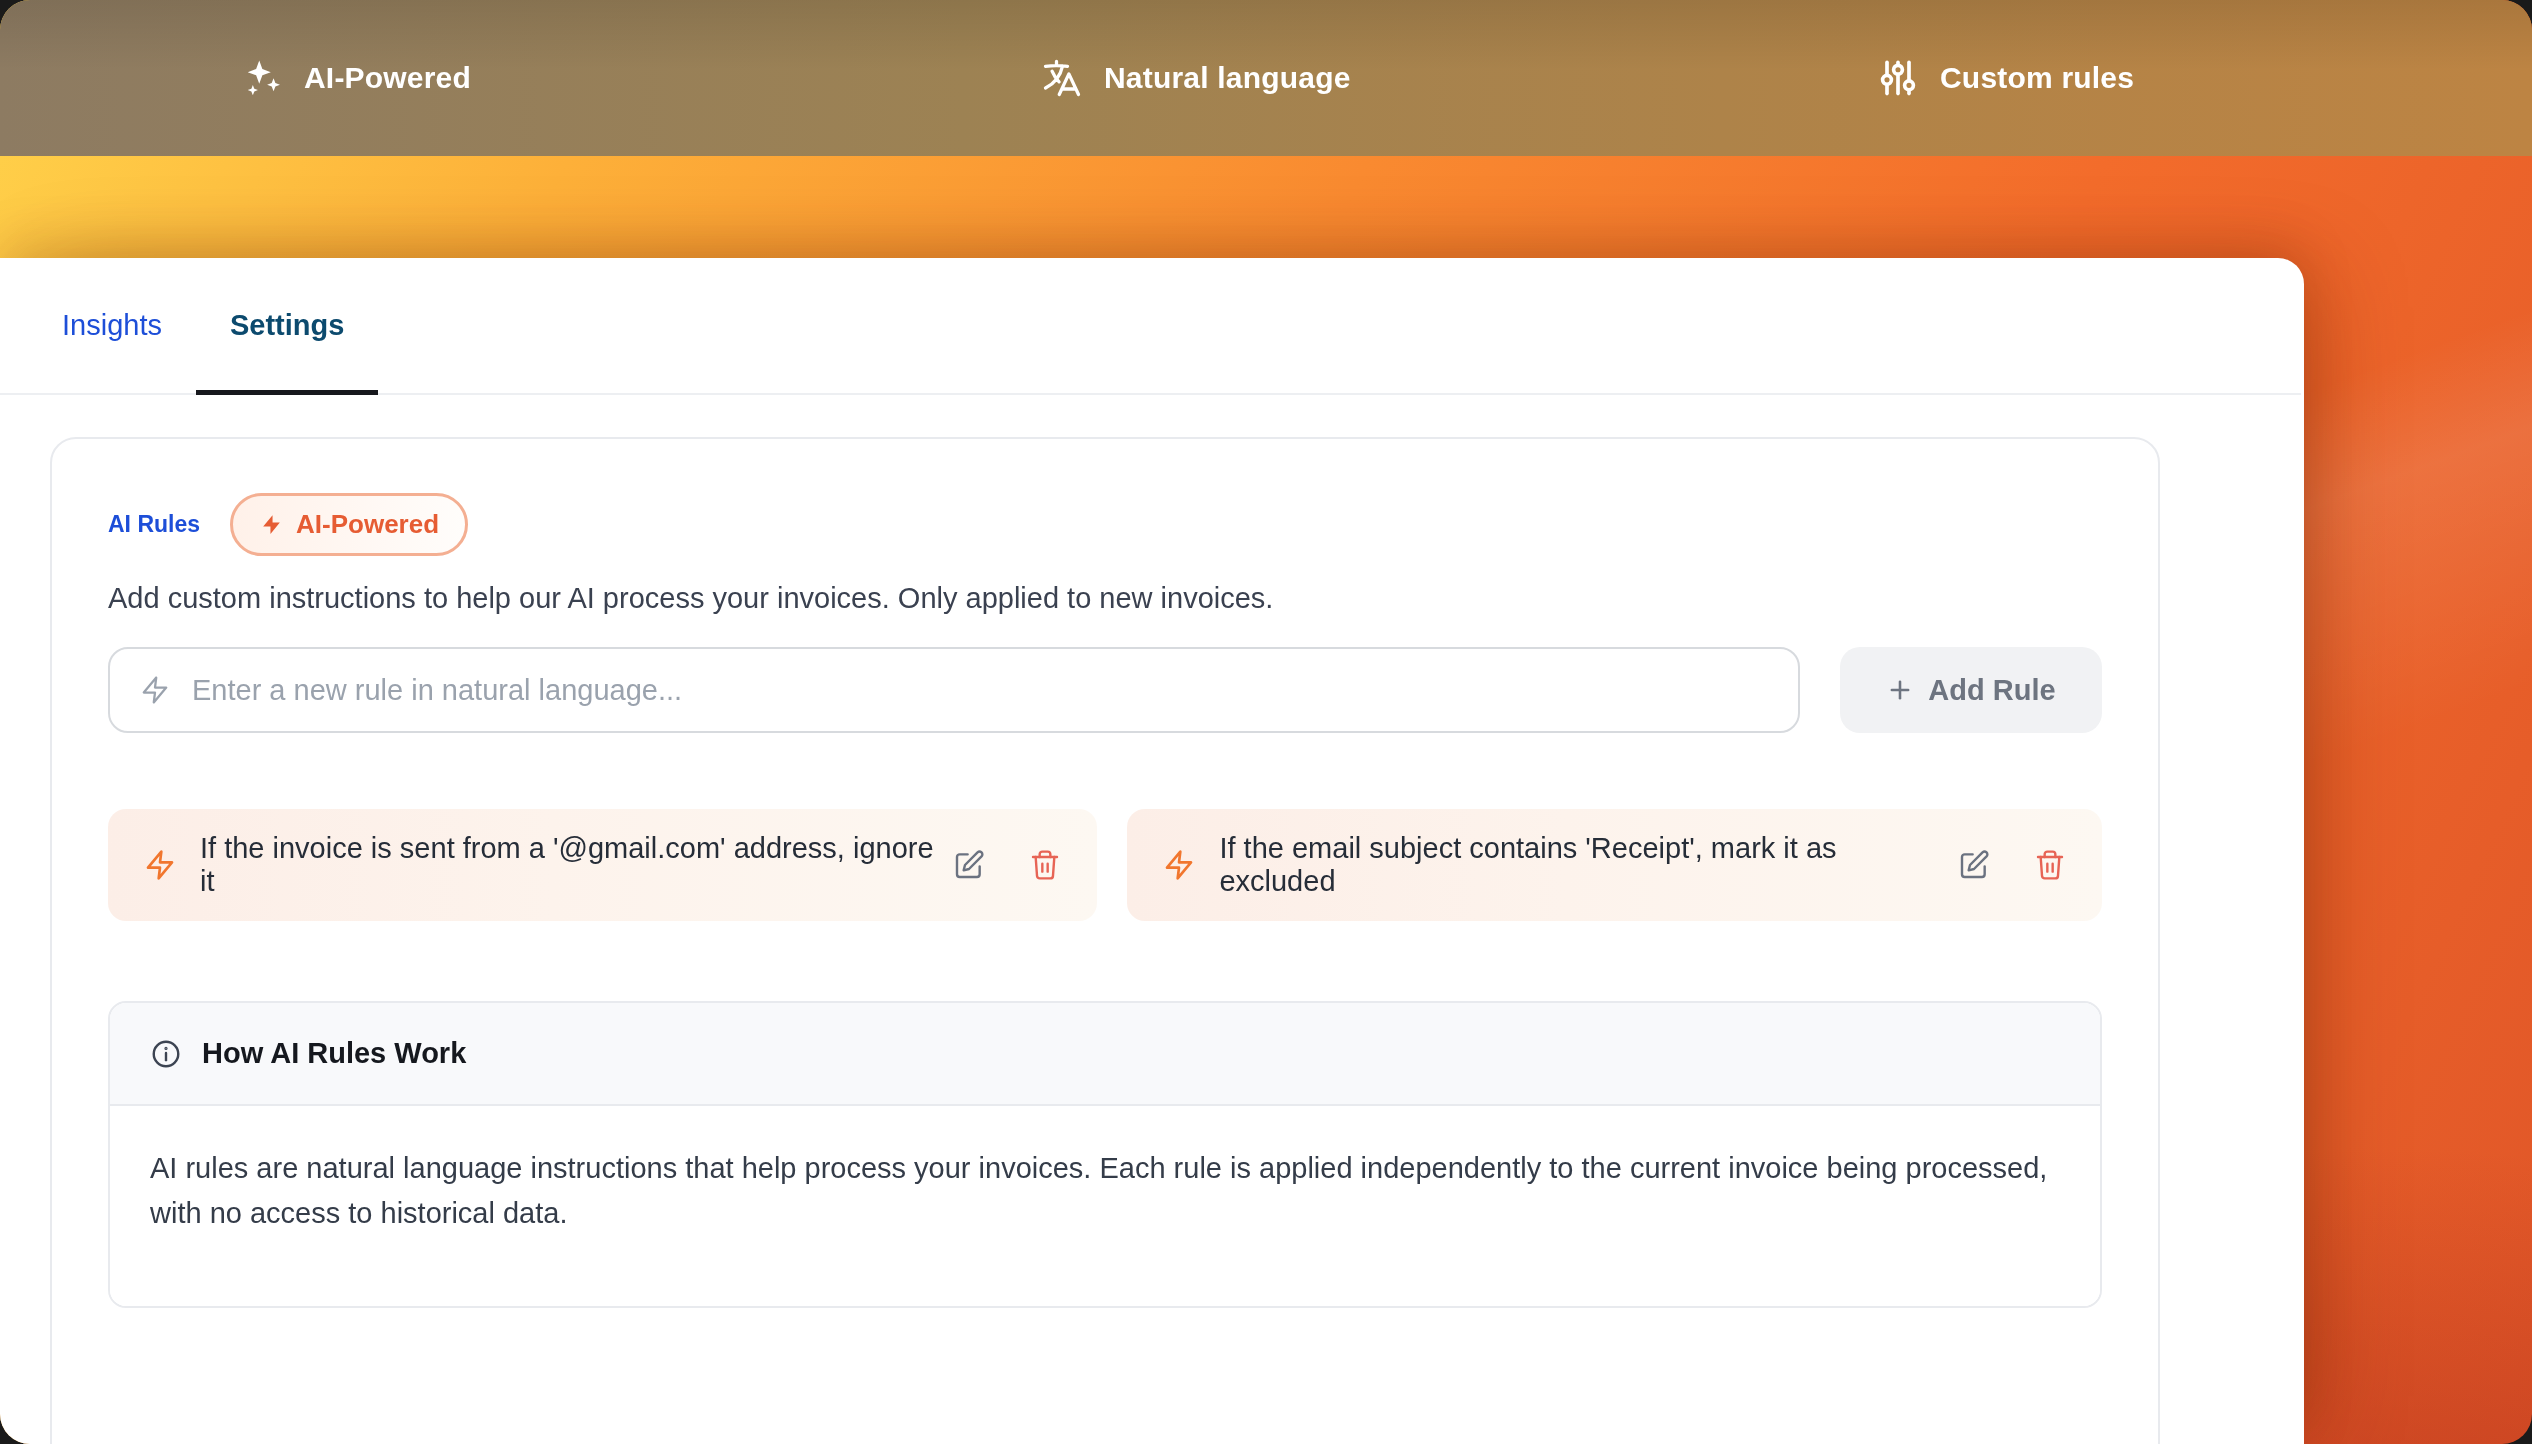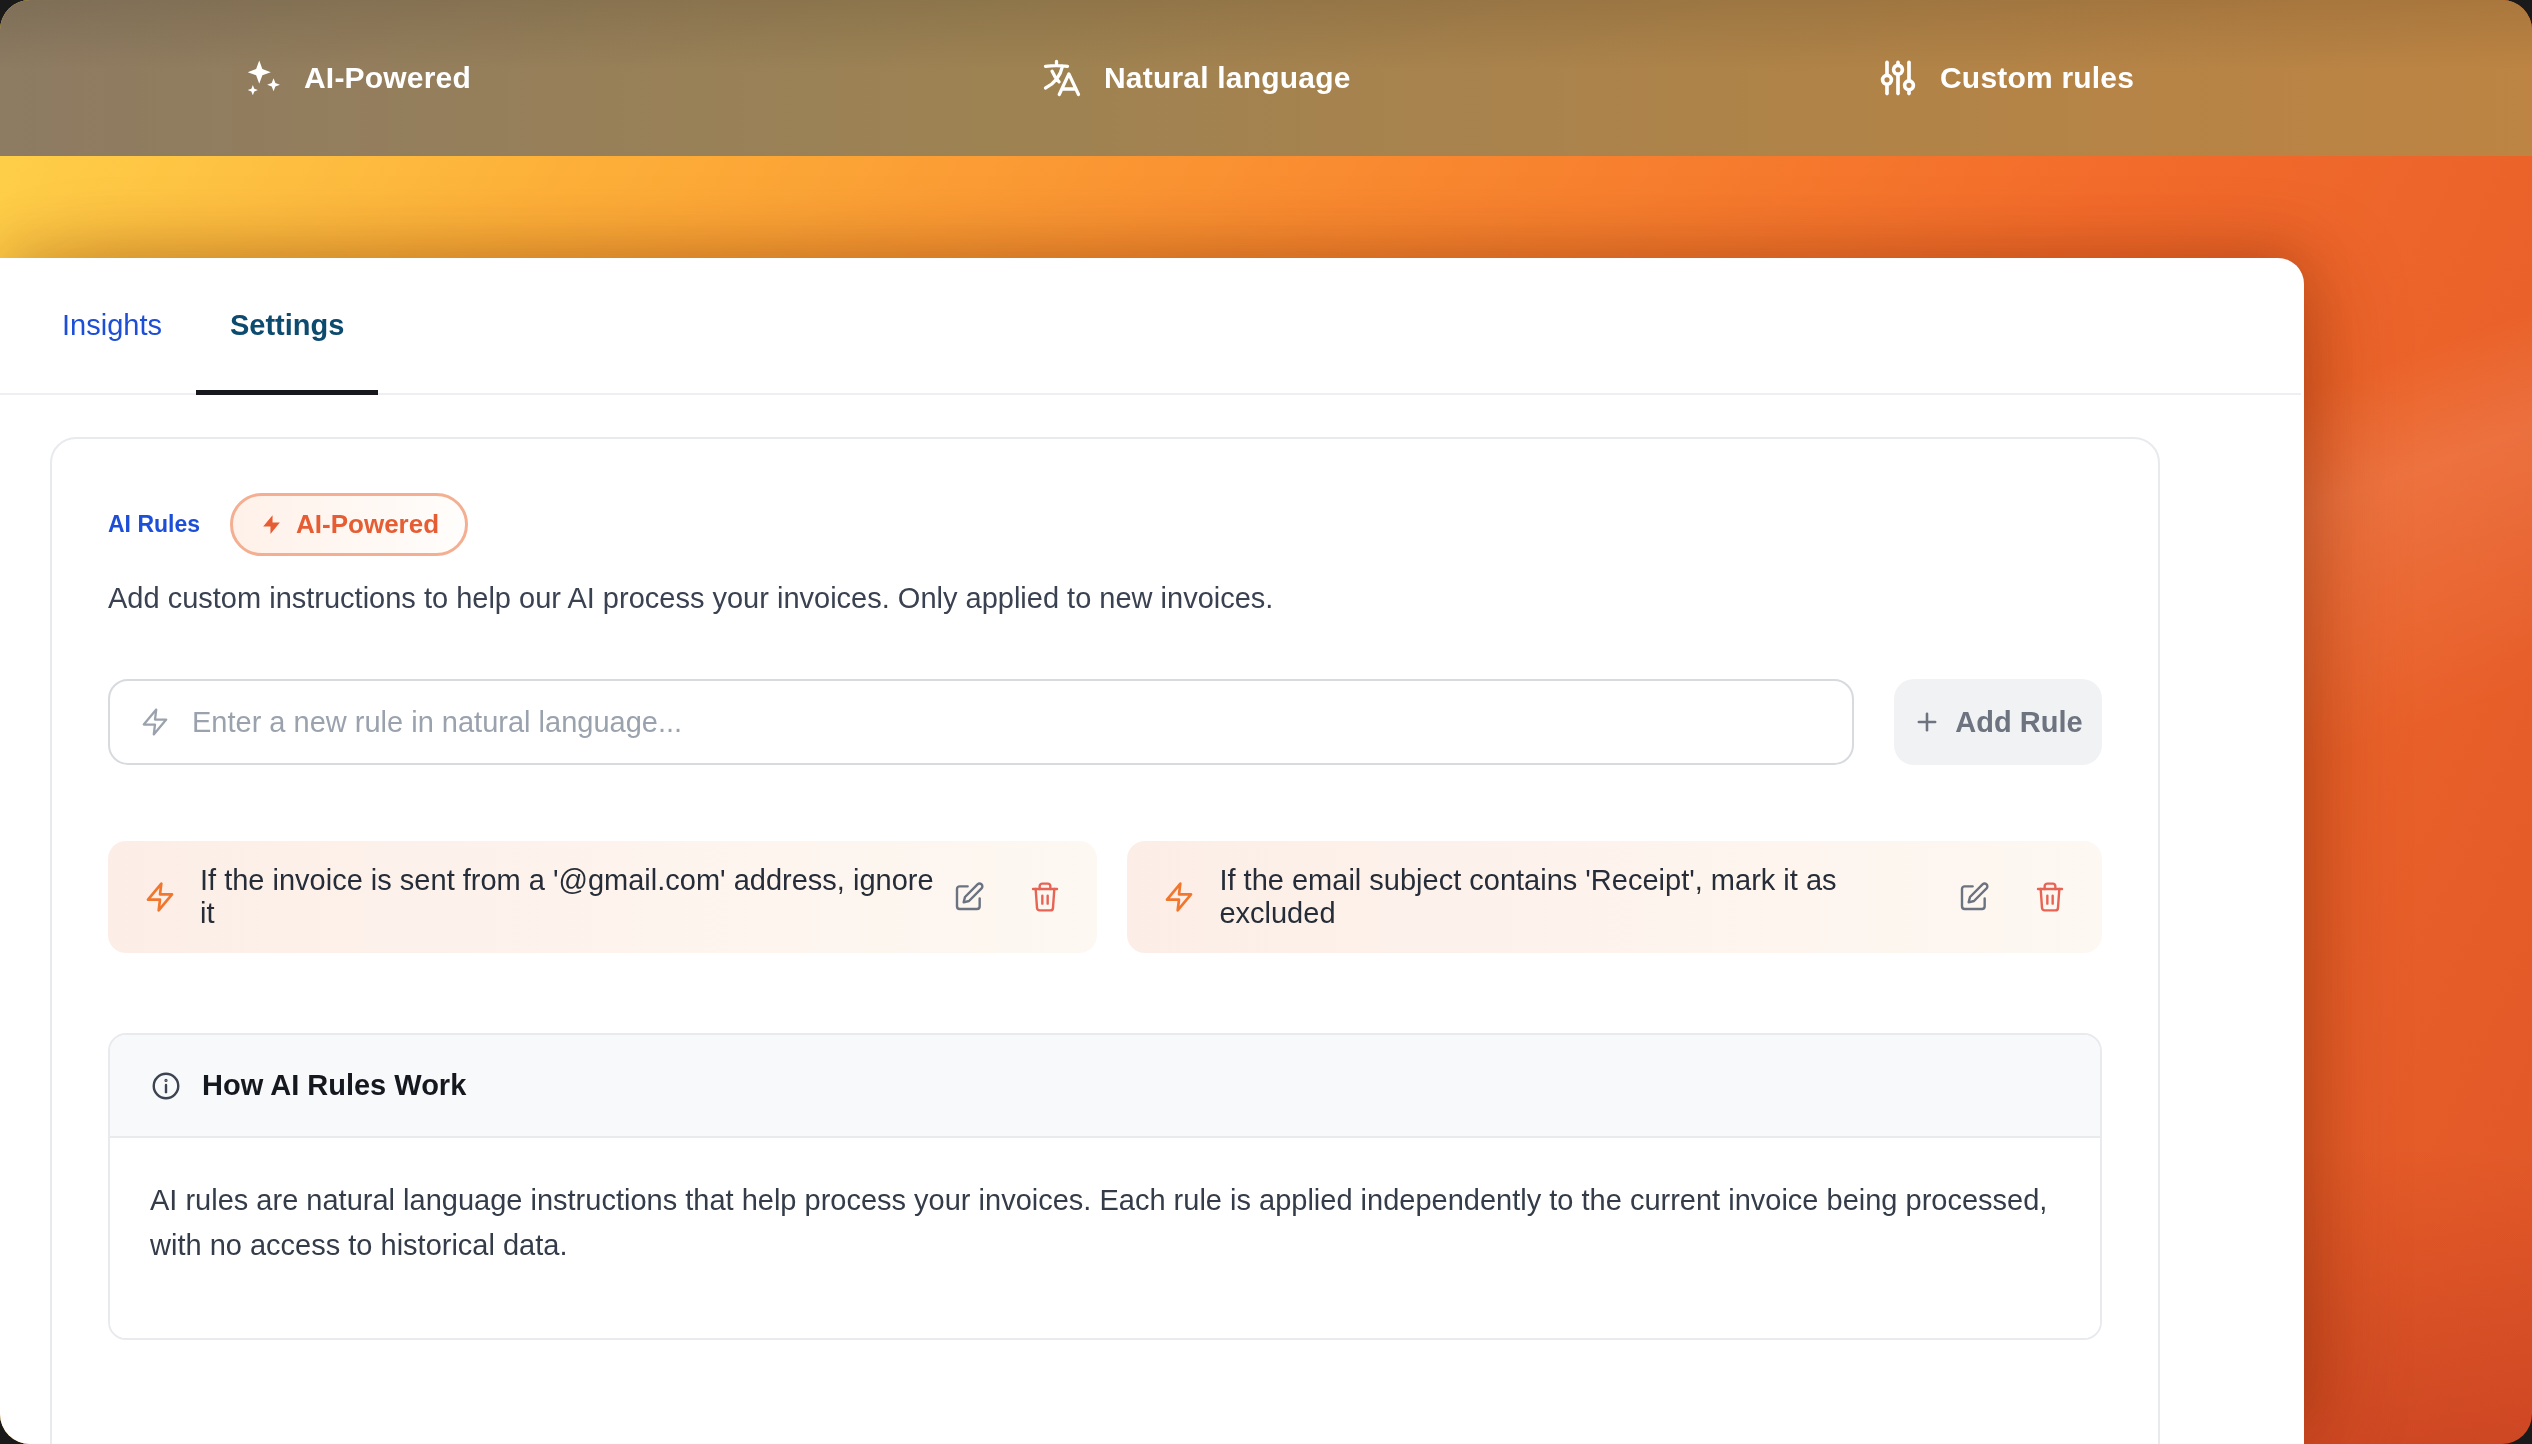--- a/index.html
+++ b/index.html
@@ -67,34 +67,34 @@
     display:inline-flex; align-items:center; gap:12px;
     padding:13px 26px; border:3px solid #f4af92; border-radius:999px;
     background:linear-gradient(90deg,#fff1e9,#fffdfb);
     color:#e65c33; font-size:26px; font-weight:600;
   }
   .badge svg { width:25px; height:25px; }
 
   .card-desc { margin-top:26px; font-size:29px; color:#3a4150; }
 
   
-  .input-row { margin-top:64px; display:flex; gap:40px; }
+  .input-row { margin-top:32px; display:flex; gap:40px; }
   .rule-input-wrap {
     flex:1; display:flex; align-items:center; gap:22px;
     height:86px; border:2px solid #d7dade; border-radius:20px; padding:0 30px;
     background:#ffffff;
   }
   .rule-input-wrap svg { width:30px; height:30px; color:#9aa2ad; flex:none; }
   .rule-input {
     border:none; outline:none; width:100%; background:transparent;
     font-family:inherit; font-size:29px; color:#111827;
   }
   .rule-input::placeholder { color:#9aa2ad; }
   .add-rule-btn {
-    width:208px; height:86px; border:none; border-radius:20px; background:#f1f2f4;
+    width:262px; height:86px; border:none; border-radius:20px; background:#f1f2f4;
     display:flex; align-items:center; justify-content:center; gap:14px;
     font-family:inherit; font-size:29px; font-weight:600; color:#6d7480; cursor:pointer;
   }
   .add-rule-btn svg { width:28px; height:28px; }
 
   
   .rules-list { margin-top:76px; display:flex; flex-direction:row; gap:30px; }
   .rule-row {
     height:112px; border-radius:18px; display:flex; align-items:center; padding:0 36px;
     background:linear-gradient(90deg,#fceee7 0%, #fdf3ec 45%, #fdf8f2 100%);

